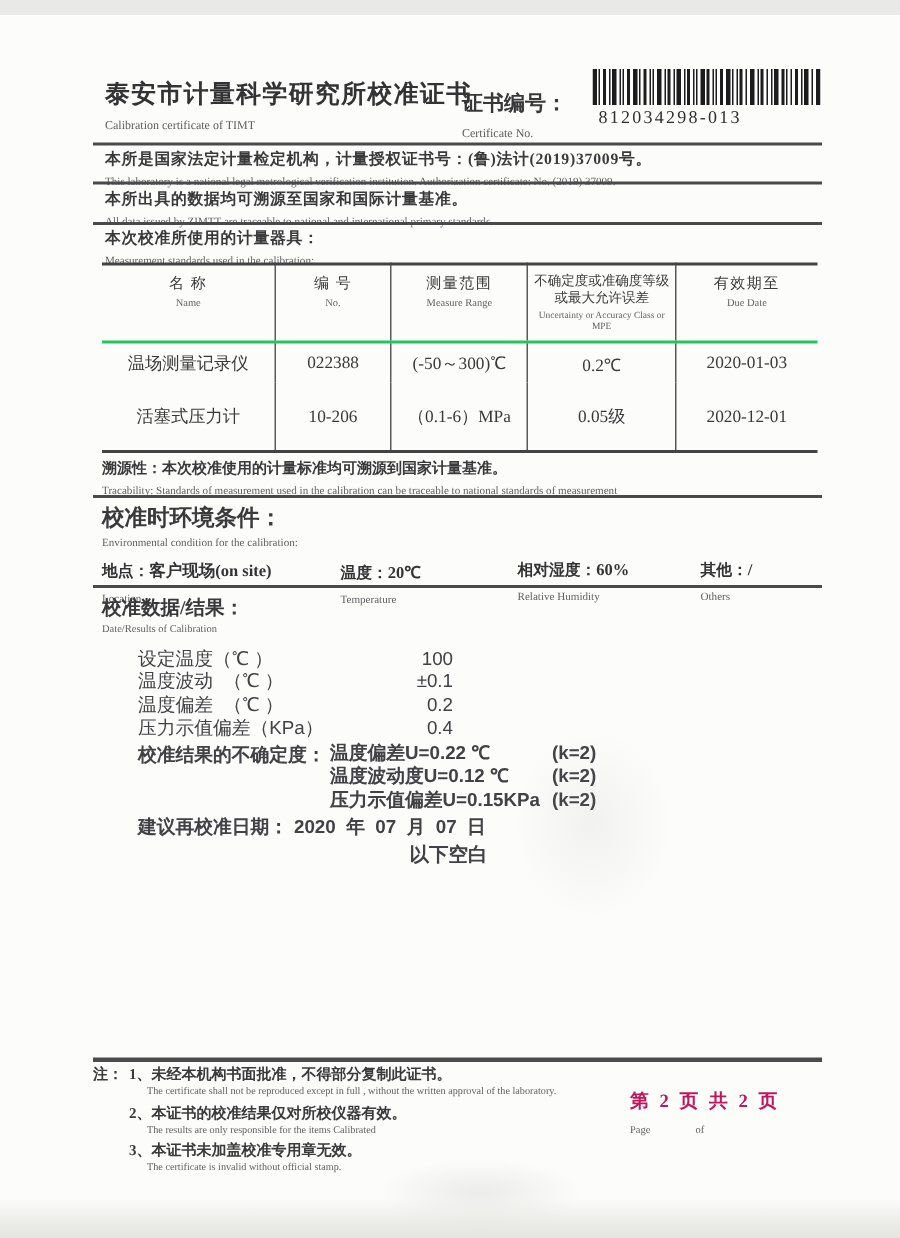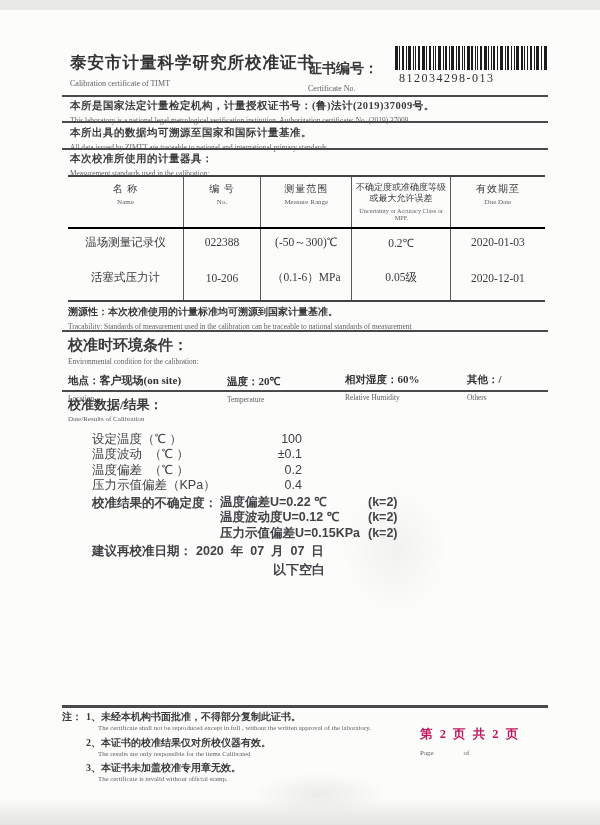--- a/index.html
+++ b/index.html
@@ -35,21 +35,21 @@
   .stmt{position:absolute;left:70px;right:45px;}
   .stmt .zh{font-size:10.5px;font-weight:600;letter-spacing:0.5px;color:#3a3a3c;}
   .stmt .en{font-size:7.4px;color:#5f5f63;margin-top:2.5px;}
   .st1{top:89px}.st2{top:116px}.st3{top:142px}
 
   
   table.standards{position:absolute;left:68px;top:165px;width:477px;height:125px;
     border-collapse:collapse;table-layout:fixed;border-top:2.5px solid #434345;border-bottom:2px solid #434345;}
   table.standards th,table.standards td{border-right:1px solid #59595c;padding:0;text-align:center;vertical-align:middle;}
   table.standards th:last-child,table.standards td:last-child{border-right:none;}
-  table.standards thead tr{height:52px;border-bottom:2px solid #000000;}
+  table.standards thead tr{height:52px;border-bottom:2px solid #22c55e;}
   table.standards thead th{vertical-align:top;padding-top:5px;font-weight:normal;}
   .th-zh{font-size:10px;letter-spacing:1px;color:#3a3a3c;white-space:pre;}
   .th-zh.wrap{font-size:9px;letter-spacing:0;white-space:normal;line-height:1.25;padding:0 2px;}
   .th-en{font-size:7px;color:#5f5f63;margin-top:2px;line-height:1.2;}
   .th-en.small{font-size:6.3px;}
   tr.data-r1{height:27px;}
   tr.data-r2{height:46px;}
   table.standards td{font-size:11.5px;color:#39393b;}
 
   

